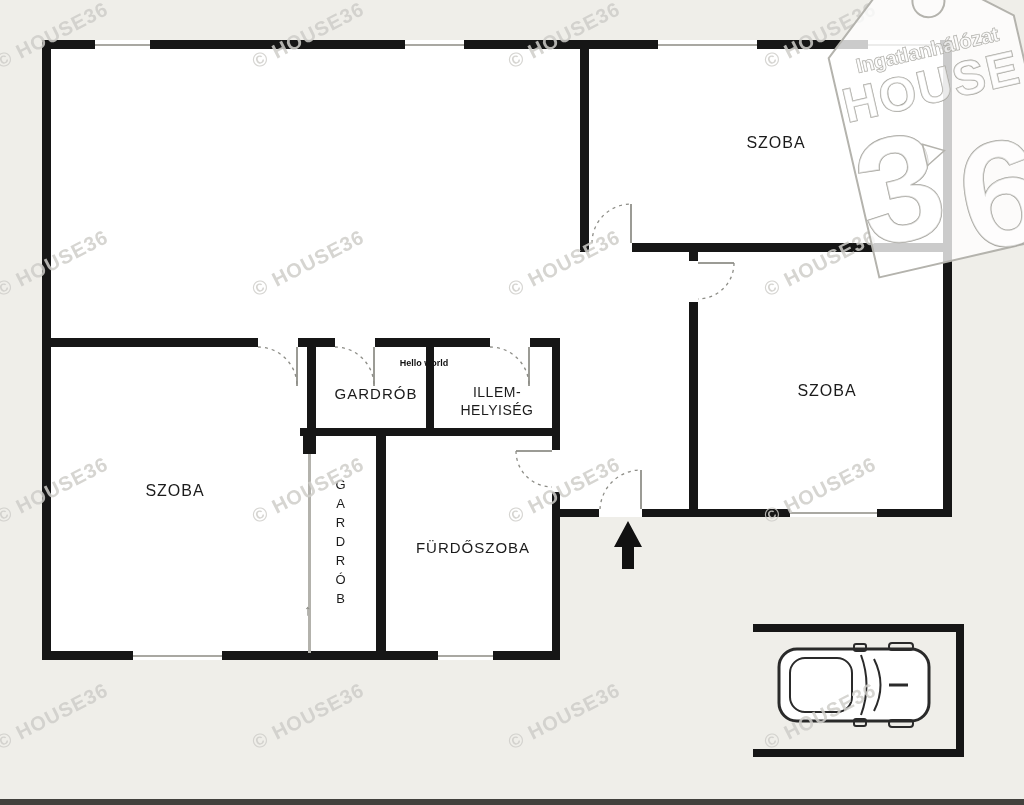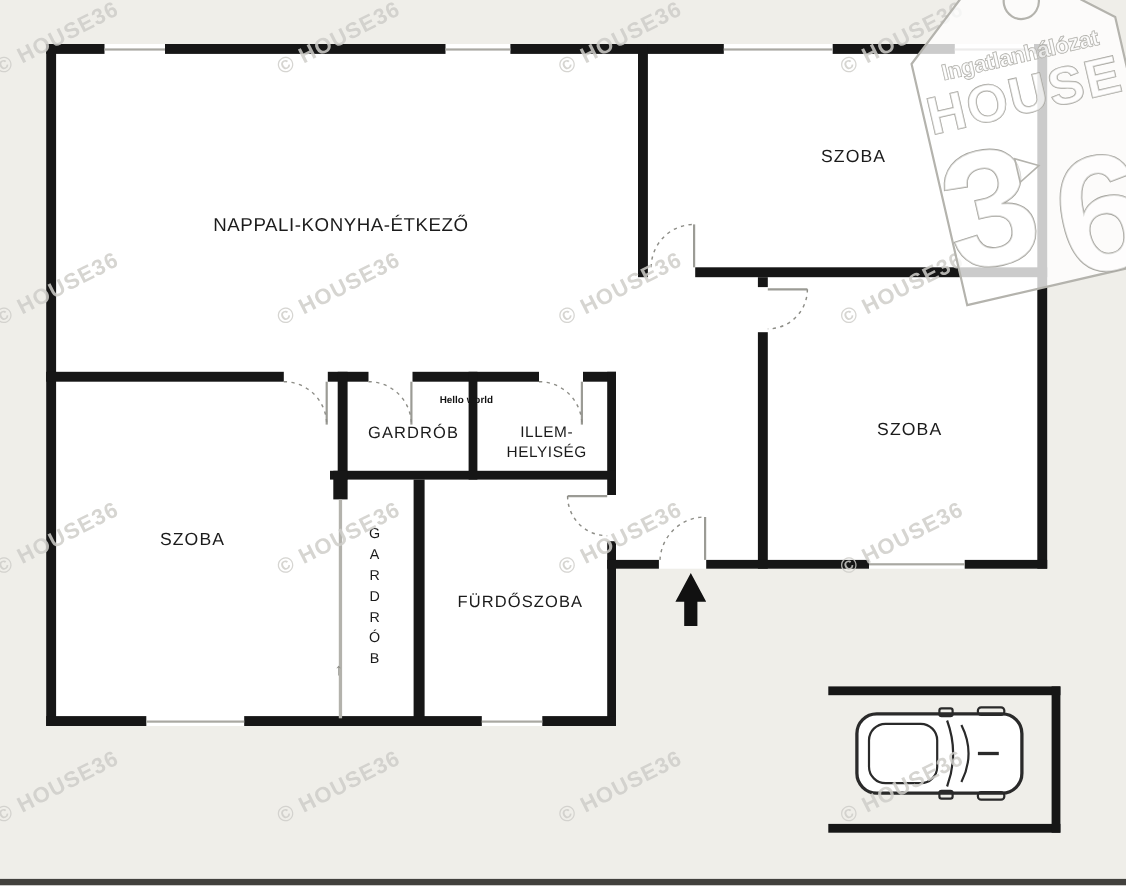--- a/index.html
+++ b/index.html
@@ -121,21 +121,20 @@
       <path d="M84 10 q11 30 0 60" stroke-width="2"></path>
       <path d="M97 14 q13 26 0 52" stroke-width="2"></path>
       <rect x="77" y="-1" width="12" height="7" rx="2" stroke-width="2"></rect>
       <rect x="77" y="74" width="12" height="7" rx="2" stroke-width="2"></rect>
       <rect x="112" y="-2" width="24" height="7" rx="3" stroke-width="2"></rect>
       <rect x="112" y="75" width="24" height="7" rx="3" stroke-width="2"></rect>
       <line x1="112" y1="40" x2="131" y2="40" stroke-width="3"></line>
     </g>
   </svg>
 
-  <div class="label" style="left:150px;top:195px;width:320px;font-size:17px;letter-spacing:0.5px;">NAPPALI-KONYHA-ÉTKEZŐ</div>
   <div class="label" style="left:716px;top:134px;width:120px;font-size:16px;">SZOBA</div>
   <div class="label" style="left:767px;top:382px;width:120px;font-size:16px;">SZOBA</div>
   <div class="label" style="left:115px;top:482px;width:120px;font-size:16px;">SZOBA</div>
   <div class="label" style="left:316px;top:385px;width:120px;font-size:15px;">GARDRÓB</div>
   <div class="label two" style="left:437px;top:383px;width:120px;font-size:14px;letter-spacing:0.5px;">
     <span>ILLEM-</span><br>
     <span>HELYISÉG</span>
   </div>
   <div class="gardrob" style="left:333px;top:477px;height:130px;">GARDRÓB</div>
   <div class="label" style="left:398px;top:539px;width:150px;font-size:15px;">FÜRDŐSZOBA</div>

